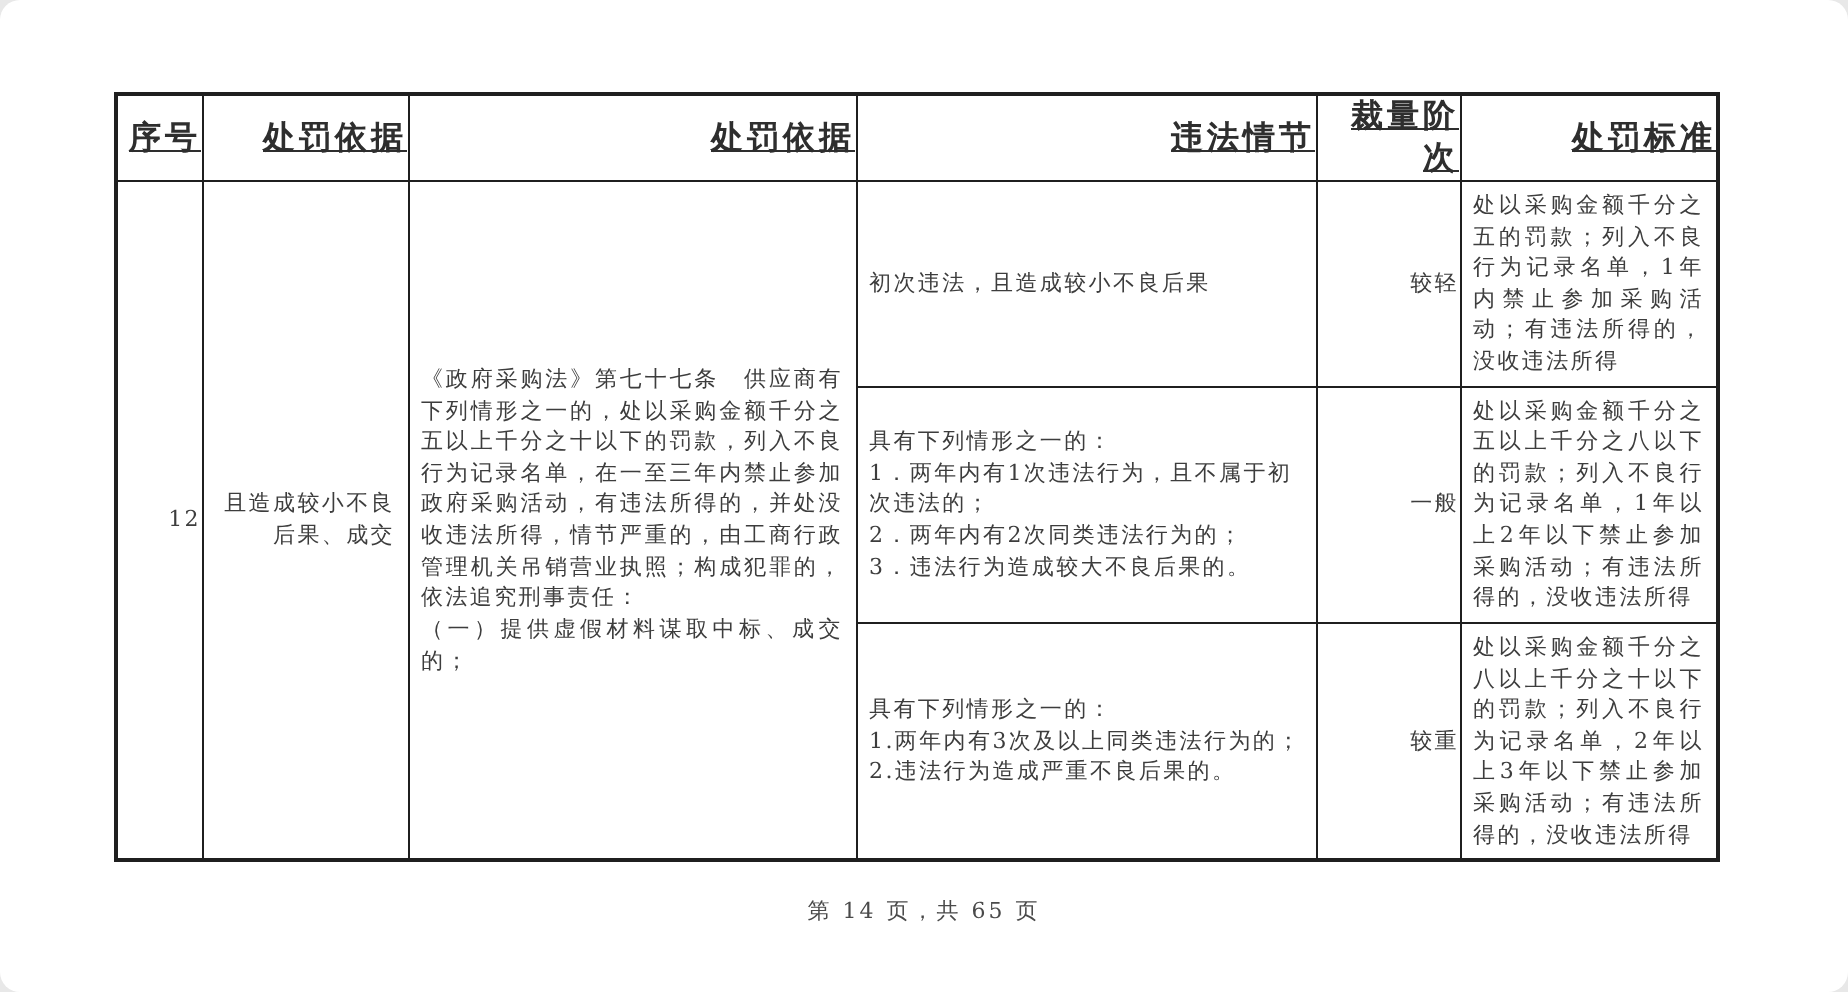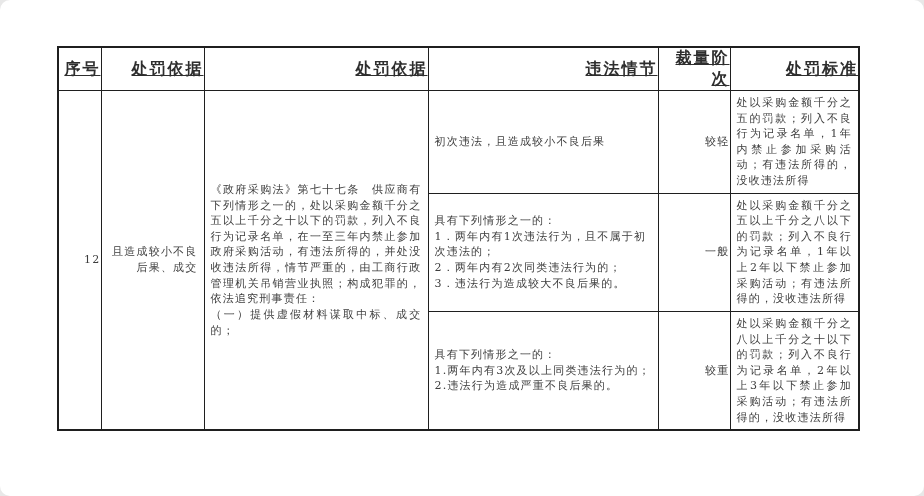--- a/index.html
+++ b/index.html
@@ -107,14 +107,15 @@
       <tr class="row-3">
         <td class="c-pad pre">具有下列情形之一的：
 1.两年内有3次及以上同类违法行为的；
 2.违法行为造成严重不良后果的。</td>
         <td class="c-center">较重</td>
         <td class="c-pad justify">处以采购金额千分之八以上千分之十以下的罚款；列入不良行为记录名单，2年以上3年以下禁止参加采购活动；有违法所得的，没收违法所得</td>
       </tr>
     </tbody>
   </table>
 
+  <div class="footer">第 14 页，共 65 页</div>
 
 </div>
 
 </body></html>

